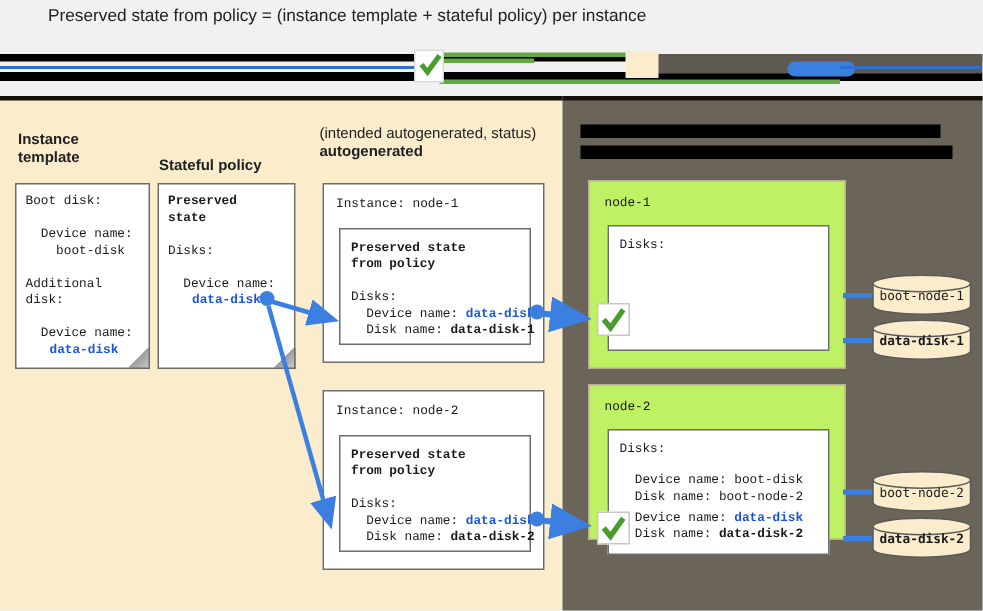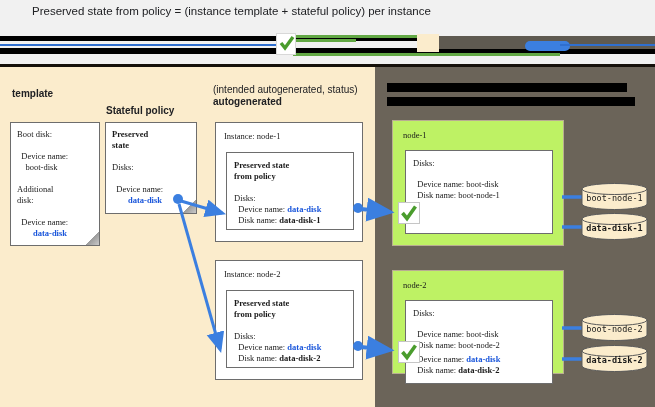--- a/index.html
+++ b/index.html
@@ -68,21 +68,21 @@
     position:absolute;background:#fff;border:1px solid #6d6d6d;
     box-sizing:border-box;
   }
   .doc-fold{
     position:absolute;right:-1px;bottom:-1px;width:14px;height:14px;
     background:linear-gradient(135deg,#fff 0%,#fff 48%,#9b9b9b 49%,#c9c9c9 100%);
     border-right:1px solid #6d6d6d;border-bottom:1px solid #6d6d6d;
     box-sizing:border-box;
   }
   .mono{
-    font-family:Liberation Serif, serif;
+    font-family:Liberation Mono, monospace;
     font-size:8.5px;line-height:11px;color:#1a1a1a;white-space:pre;
   }
   .mono b{font-weight:bold;}
   .blue{color:#1a56db;font-weight:bold;}
 
   
   .inst-box{
     position:absolute;background:#fff;border:1px solid #6d6d6d;
     box-sizing:border-box;
   }
@@ -153,20 +153,21 @@
   </div>
 
   <div class="panel-left"></div>
 
   <div class="panel-right">
     <div class="redact" style="left:12px;top:16px;width:240px;height:9px;"></div>
     <div class="redact" style="left:12px;top:30px;width:248px;height:9px;"></div>
   </div>
 
   <div class="col-head" style="left:12px;top:88px;width:90px;">
+    <div>Instance</div>
     <div>template</div>
   </div>
 
   <div class="col-head" style="left:106px;top:105px;width:100px;">
     <div>Stateful policy</div>
   </div>
 
   <div class="col-head" style="left:213px;top:84px;width:160px;">
     <div class="col-sub">(intended autogenerated, status)</div>
     <div>autogenerated</div>
@@ -179,21 +180,21 @@
 <span>    boot-disk</span>
 <span> </span>
 <span>Additional</span>
 <span>disk:</span>
 <span> </span>
 <span>  Device name:</span>
 <span class="blue" style="padding-left:16px;">data-disk</span></div>
     <div class="doc-fold"></div>
   </div>
 
-  <div class="doc" style="left:105px;top:122px;width:92px;height:92px;">
+  <div class="doc" style="left:105px;top:122px;width:92px;height:124px;">
     <div class="mono" style="position:absolute;left:6px;top:6px;"><b>Preserved</b>
 <b>state</b>
 <span> </span>
 <span>Disks:</span>
 <span> </span>
 <span>  Device name:</span>
 <span class="blue" style="padding-left:16px;">data-disk</span></div>
     <div class="doc-fold"></div>
   </div>
 
@@ -218,26 +219,24 @@
 <span>Disks:</span></div>
       <div class="mono" style="position:absolute;left:7px;top:51px;"><span>  Device name: </span><span class="blue">data-disk</span>
 <span>  Disk name: </span><b>data-disk-2</b></div>
     </div>
   </div>
 
   <div class="node-card" style="left:392px;top:120px;width:172px;height:126px;">
     <div class="mono" style="position:absolute;left:10px;top:9px;">node-1</div>
     <div class="node-inner" style="left:12px;top:29px;width:148px;height:84px;">
       <div class="mono" style="position:absolute;left:7px;top:7px;">Disks:</div>
-      <div class="mono" style="position:absolute;left:7px;top:28px;"><span>  Device name: </span><span>boot-disk</span>
-<span>  Disk name: </span><span>boot-node-1</span></div>
     </div>
   </div>
 
-  <div class="node-card" style="left:392px;top:270px;width:172px;height:104px;">
+  <div class="node-card" style="left:392px;top:256px;width:172px;height:104px;">
     <div class="mono" style="position:absolute;left:10px;top:9px;">node-2</div>
     <div class="node-inner" style="left:12px;top:29px;width:148px;height:84px;">
       <div class="mono" style="position:absolute;left:7px;top:7px;">Disks:</div>
       <div class="mono" style="position:absolute;left:7px;top:28px;"><span>  Device name: </span><span>boot-disk</span>
 <span>  Disk name: </span><span>boot-node-2</span></div>
       <div class="mono" style="position:absolute;left:7px;top:53px;"><span>  Device name: </span><span class="blue">data-disk</span>
 <span>  Disk name: </span><b>data-disk-2</b></div>
     </div>
   </div>
 

